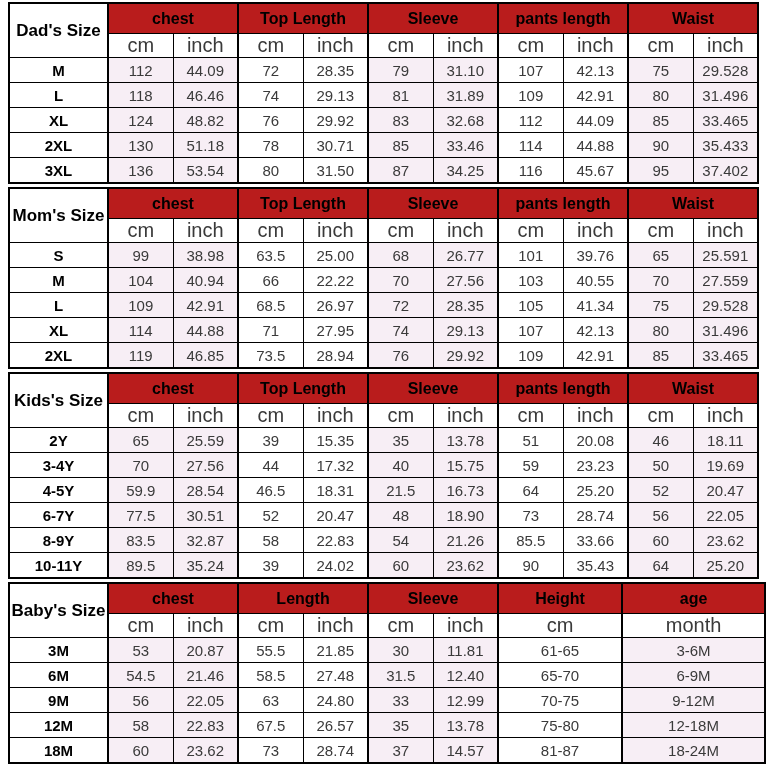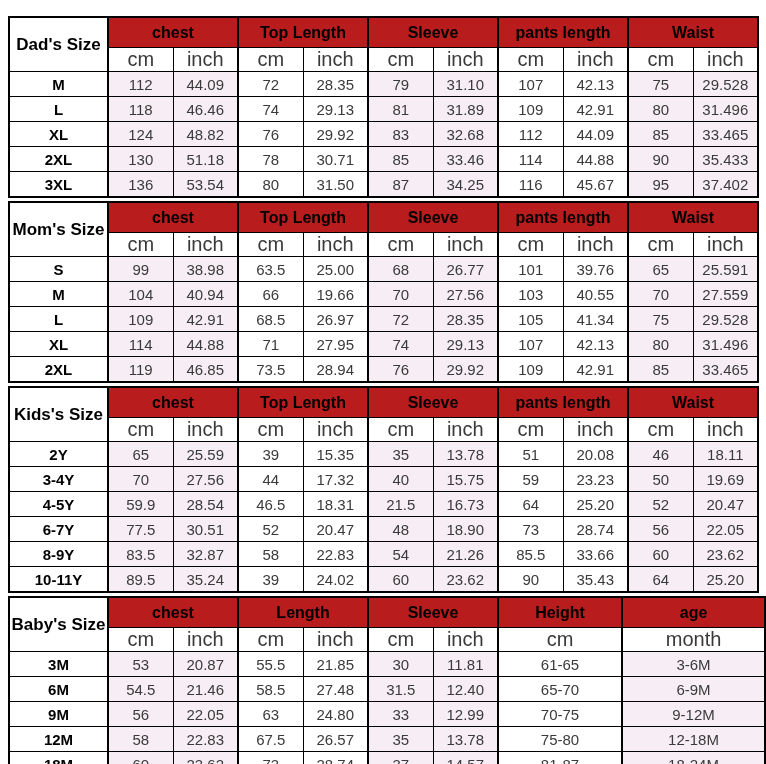--- a/index.html
+++ b/index.html
@@ -6,21 +6,21 @@
     margin: 0;
     padding: 0;
     background: #ffffff;
     font-family: "Liberation Sans", "DejaVu Sans", sans-serif;
     color: #2e2e2e;
   }
   .page {
     width: 766px;
     height: 764px;
     box-sizing: border-box;
-    padding: 16px 8px 0 8px;
+    padding: 2px 8px 0 8px;
     background: #ffffff;
     overflow: hidden;
   }
   table.size-table {
     border-collapse: collapse;
     table-layout: fixed;
     width: 750px;
     margin: 0 0 3px 0;
     border: 2px solid #000000;
   }
@@ -229,21 +229,21 @@
             <td class="val group-start">101</td>
             <td class="val">39.76</td>
             <td class="val hl group-start">65</td>
             <td class="val hl">25.591</td>
           </tr>
           <tr>
             <th class="row-size">M</th>
             <td class="val hl group-start">104</td>
             <td class="val hl">40.94</td>
             <td class="val group-start">66</td>
-            <td class="val">19.66</td>
+            <td class="val">22.22</td>
             <td class="val hl group-start">70</td>
             <td class="val hl">27.56</td>
             <td class="val group-start">103</td>
             <td class="val">40.55</td>
             <td class="val hl group-start">70</td>
             <td class="val hl">27.559</td>
           </tr>
           <tr>
             <th class="row-size">L</th>
             <td class="val hl group-start">109</td>

